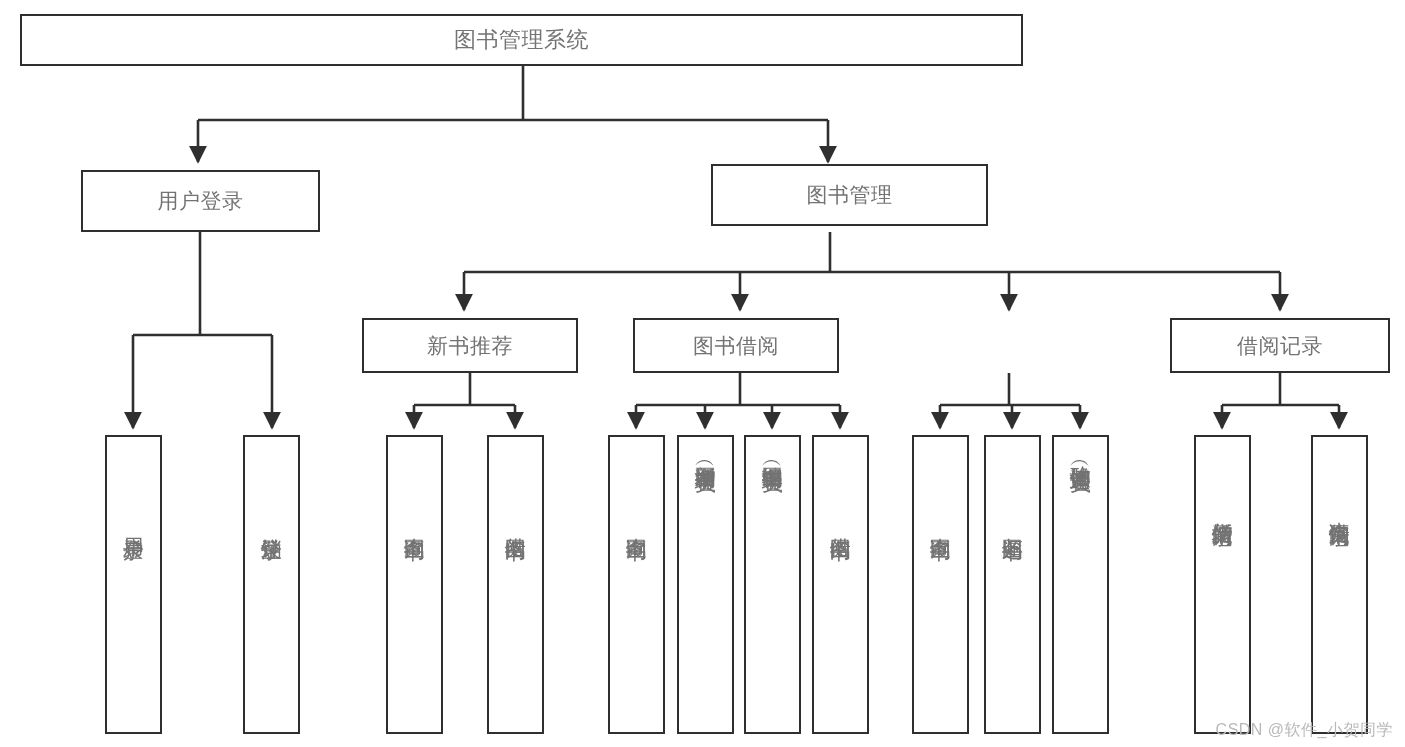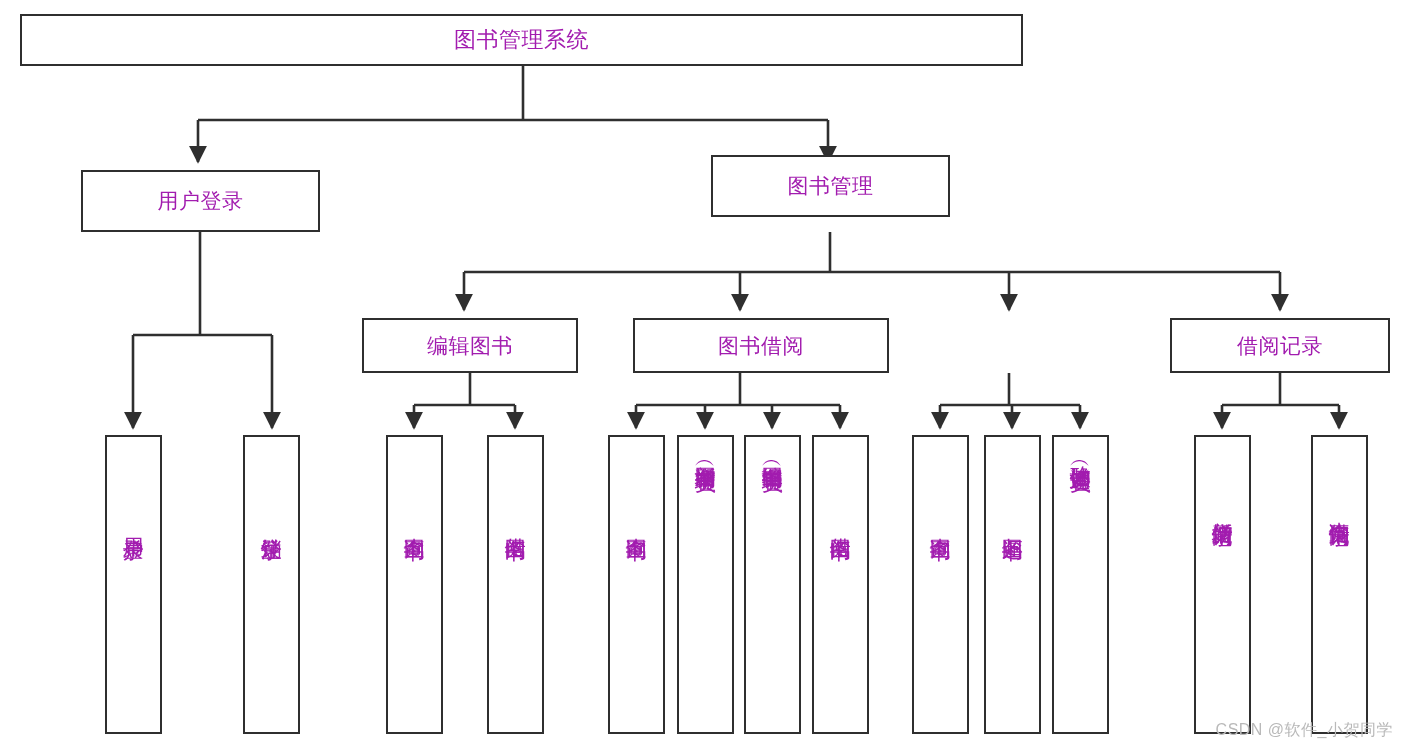--- a/index.html
+++ b/index.html
@@ -27,21 +27,21 @@
     pointer-events: none;
   }
   .node {
     position: absolute;
     box-sizing: border-box;
     background: #ffffff;
     border: 2px solid #2f2f2f;
     display: flex;
     align-items: center;
     justify-content: center;
-    color: #a21caf;
+    color: #737373;
   }
   .node .label {
     display: block;
     text-align: center;
     line-height: 1.12;
     white-space: nowrap;
   }
   
   .node.h .label {
     font-size: 21px;
@@ -136,29 +136,29 @@
   </svg>
 
   <div class="node h root" style="left:20px; top:14px; width:1003px; height:52px;">
     <span class="label">图书管理系统</span>
   </div>
 
   <div class="node h" style="left:81px; top:170px; width:239px; height:62px;">
     <span class="label">用户登录</span>
   </div>
 
-  <div class="node h" style="left:711px; top:155px; width:239px; height:62px;">
+  <div class="node h" style="left:711px; top:164px; width:277px; height:62px;">
     <span class="label">图书管理</span>
   </div>
 
   <div class="node h" style="left:362px; top:318px; width:216px; height:55px;">
-    <span class="label">编辑图书</span>
-  </div>
-
-  <div class="node h" style="left:633px; top:318px; width:256px; height:55px;">
+    <span class="label">新书推荐</span>
+  </div>
+
+  <div class="node h" style="left:633px; top:318px; width:206px; height:55px;">
     <span class="label">图书借阅</span>
   </div>
 
 
   <div class="node h" style="left:1170px; top:318px; width:220px; height:55px;">
     <span class="label">借阅记录</span>
   </div>
 
   <div class="node v mid" style="left:105px; top:435px; width:57px; height:299px;">
     <span class="label">用户登录</span>

